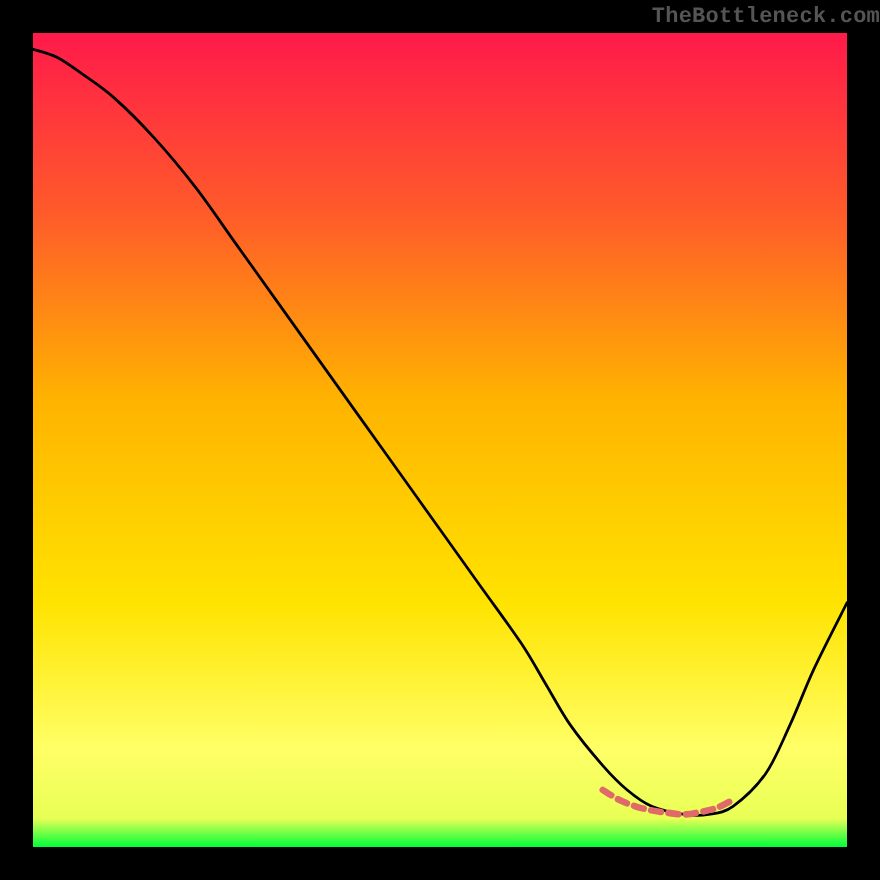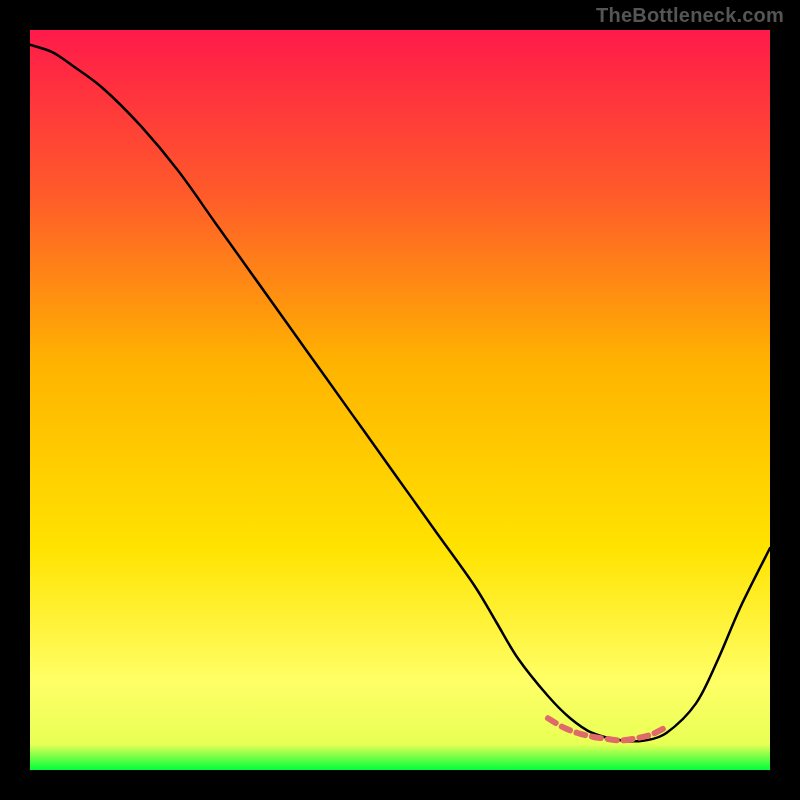--- a/index.html
+++ b/index.html
@@ -13,26 +13,27 @@
   }
   .frame {
     position: absolute;
     left: 0; top: 0;
     width: 800px; height: 800px;
     background: #000;
   }
   .watermark {
     position: absolute;
     top: 4px;
-    right: 16px;
+    right: 0;
     color: #555;
     font-size: 20px;
     font-weight: 600;
     letter-spacing: 0.2px;
     user-select: none;
+    font-family: Liberation Mono, monospace;
   }
   .plot-area {
     position: absolute;
     left: 30px;
     top: 30px;
     width: 740px;
     height: 740px;
     overflow: hidden;
   }
   .plot-area svg {

